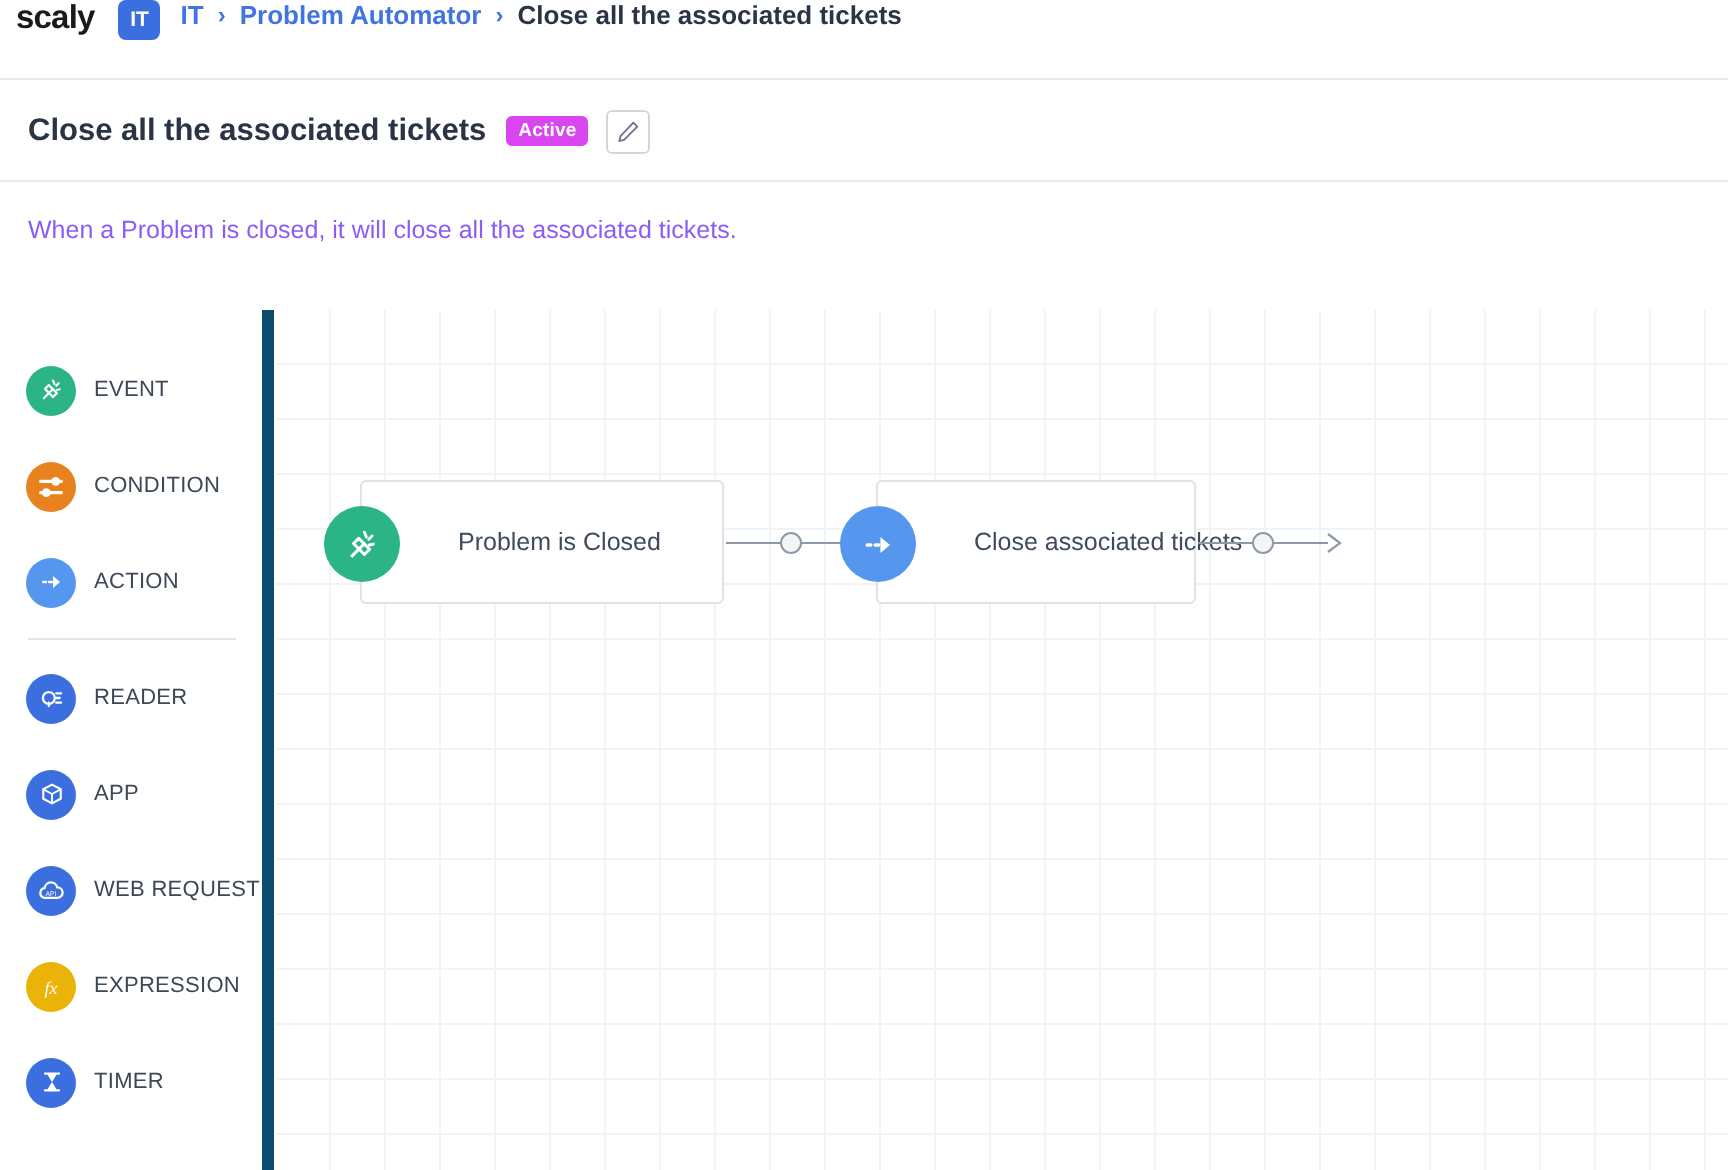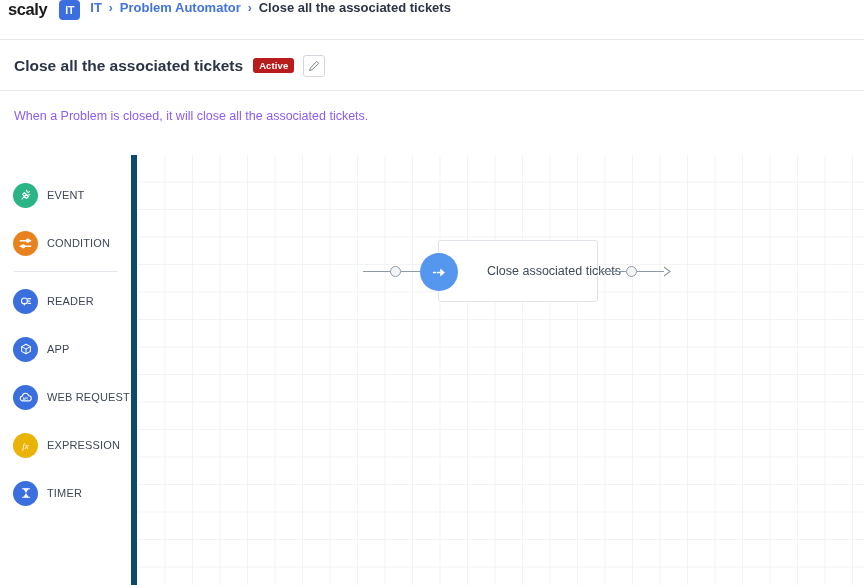--- a/index.html
+++ b/index.html
@@ -49,21 +49,21 @@
     border-bottom:1px solid #e6e8eb;
     padding-left:14px;
     background:#ffffff;
   }
   #page-title{
     font-size:15.5px; font-weight:700; color:#2b3445;
     white-space:nowrap;
   }
   #active-badge{
     margin-left:10px;
-    background:#b91c1c; color:#ffffff;
+    background:#d946ef; color:#ffffff;
     font-size:9.5px; font-weight:700;
     border-radius:3px;
     padding:3px 6px 3px 6px;
     line-height:1;
     letter-spacing:0.1px;
   }
   #edit-btn{
     margin-left:9px;
     width:22px; height:22px;
     border:1px solid #d3d7dd; border-radius:3px;
@@ -198,20 +198,29 @@
       <svg width="15" height="15" viewBox="0 0 16 16">
         <line x1="2.5" y1="5" x2="13.5" y2="5" stroke="#fff" stroke-width="1.7" stroke-linecap="round"></line>
         <line x1="2.5" y1="11" x2="13.5" y2="11" stroke="#fff" stroke-width="1.7" stroke-linecap="round"></line>
         <circle cx="10.5" cy="5" r="2.3" fill="#fff"></circle>
         <circle cx="5.5" cy="11" r="2.3" fill="#fff"></circle>
       </svg>
     </span>
     <span class="side-label">CONDITION</span>
   </div>
 
+  <div class="side-item">
+    <span class="side-ico" style="background:#5596ef;">
+      <svg width="14" height="14" viewBox="0 0 16 16">
+        <path d="M3 8 H11" stroke="#fff" stroke-width="1.4" stroke-linecap="round" stroke-dasharray="1.6 1.8"></path>
+        <path d="M8.6 4.6 L12.6 8 L8.6 11.4 Z" fill="#fff"></path>
+      </svg>
+    </span>
+    <span class="side-label">ACTION</span>
+  </div>
 
   <div id="side-divider"></div>
 
   <div class="side-item">
     <span class="side-ico" style="background:#3b6fe0;">
       <svg width="14" height="14" viewBox="0 0 16 16">
         <circle cx="6.2" cy="8" r="3.4" fill="none" stroke="#fff" stroke-width="1.3"></circle>
         <line x1="6.2" y1="10.6" x2="6.2" y2="12.6" stroke="#fff" stroke-width="1.3" stroke-linecap="round"></line>
         <line x1="10.4" y1="5.3" x2="13.2" y2="5.3" stroke="#fff" stroke-width="1.3" stroke-linecap="round"></line>
         <line x1="10.4" y1="8" x2="12.4" y2="8" stroke="#fff" stroke-width="1.3" stroke-linecap="round"></line>
@@ -259,20 +268,29 @@
         <path d="M5 3.2 L11 3.2 L8 8 L11 12.8 L5 12.8 L8 8 Z" fill="#fff"></path>
       </svg>
     </span>
     <span class="side-label">TIMER</span>
   </div>
 
 </div>
 
 <div id="canvas">
 
+  <div class="node" style="left:42px; top:85px; width:182px; padding-left:48px;">
+    <span class="node-ico ico-green">
+      <svg width="19" height="19" viewBox="0 0 16 16">
+        <path d="M8.6 2.6 L9.4 4.6 M11.8 4.2 L10.4 5.6 M12.4 7.6 L10.6 8.0" stroke="#fff" stroke-width="1.2" stroke-linecap="round" fill="none"></path>
+        <path d="M3 13 L9 7 M6.2 5.2 L10.8 9.8 L8.6 12 L4 7.4 Z" stroke="#fff" stroke-width="1.25" fill="none" stroke-linejoin="round"></path>
+      </svg>
+    </span>
+    <span class="node-label">Problem is Closed</span>
+  </div>
 
   <div class="conn" style="left:225px; top:105px; width:73px;">
     <div class="conn-line"></div>
     <div class="conn-dot"></div>
     <div class="conn-line"></div>
     <svg class="conn-arrow" width="9" height="11" viewBox="0 0 9 11">
       <path d="M1 1 L7 5.5 L1 10" fill="none" stroke="#8e99a8" stroke-width="1.1"></path>
     </svg>
   </div>
 

